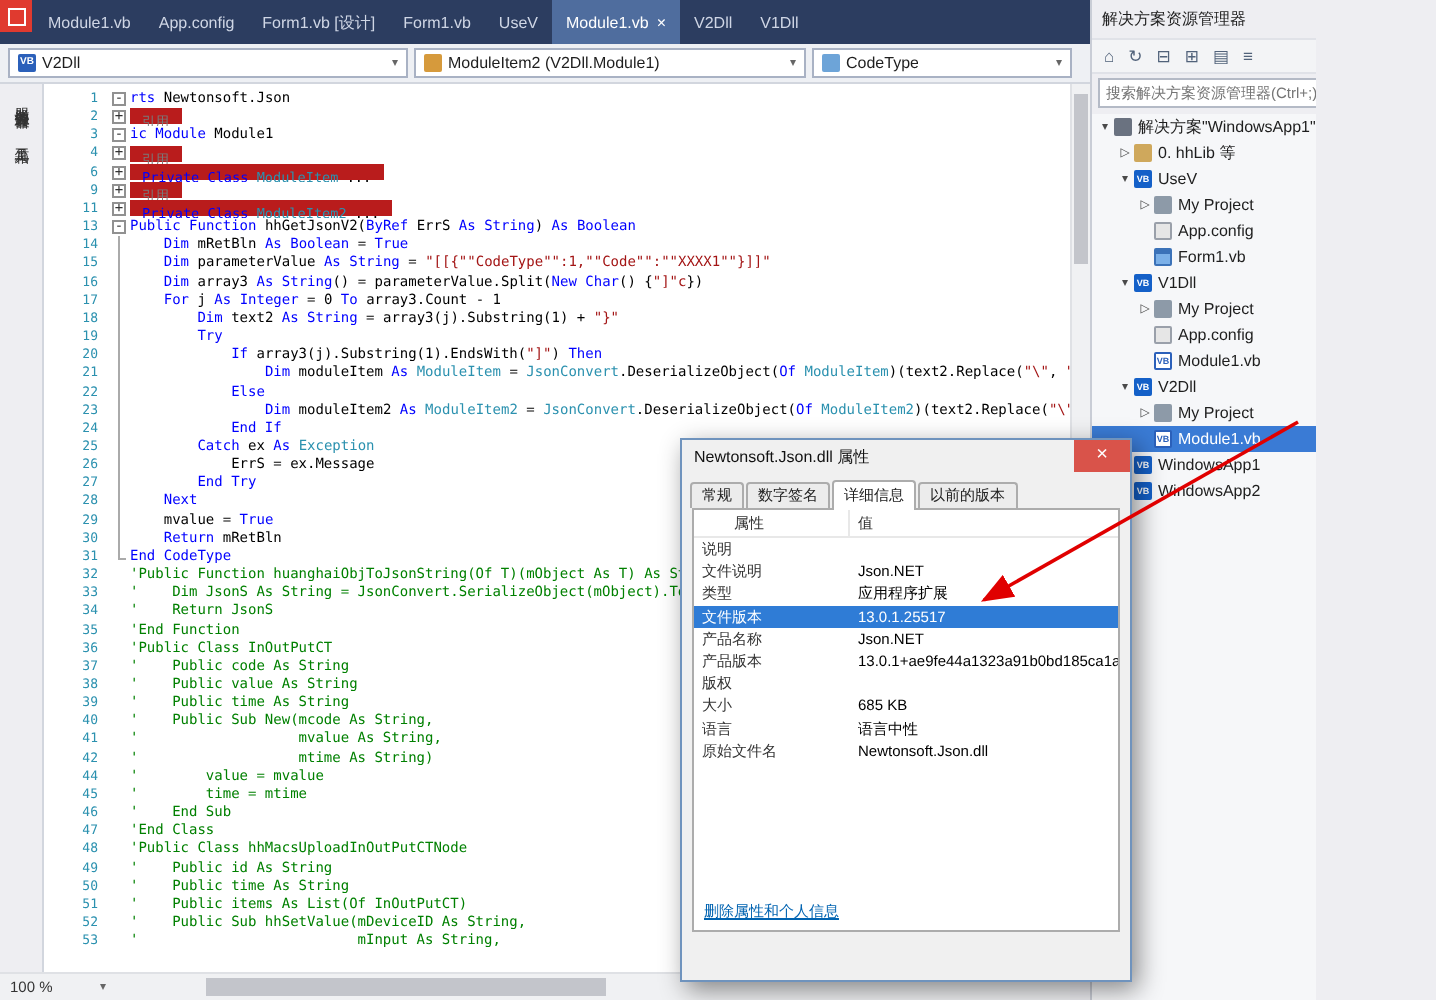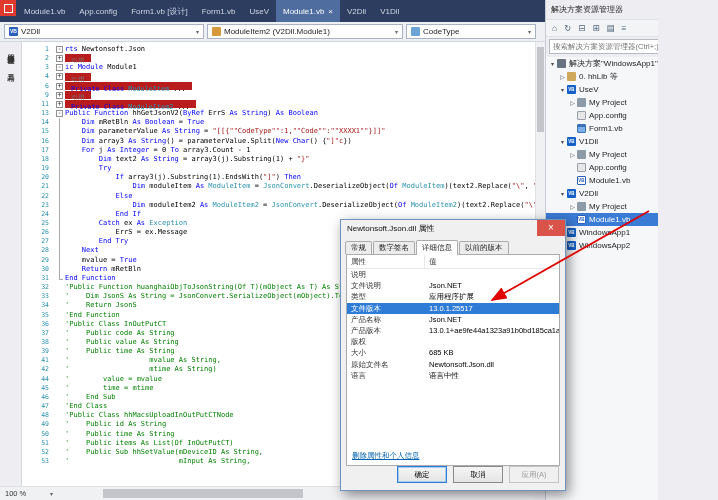--- a/index.html
+++ b/index.html
@@ -76,21 +76,21 @@
 
 .dialog{position:absolute;left:340px;top:219px;width:226px;height:272px;background:#f0f0f0;border:1px solid #6f93bd;box-shadow:3px 4px 12px rgba(0,0,0,.45);z-index:20;box-sizing:border-box}
 .dlg-title{height:17px;display:flex;align-items:center;padding-left:6px;font-size:8px;color:#111}
 .dlg-close{position:absolute;right:0;top:0;width:28px;height:16px;background:#d9534a;color:#fff;font-size:10px;line-height:15px;text-align:center}
 .dlg-tabs{position:absolute;left:4px;top:18px;right:4px;height:16px;display:flex;align-items:flex-end;gap:1px}
 .dtab{border:1px solid #acacac;border-bottom:none;background:#ececec;padding:0 5px;font-size:7.5px;color:#222;height:12px;line-height:12px;border-radius:2px 2px 0 0}
 .dtab.active{background:#fff;height:14px;line-height:14px;margin-bottom:-1px;z-index:2;position:relative}
 .dlg-body{position:absolute;left:5px;right:5px;top:34px;height:212px;background:#fff;border:1px sol
 id #acacac;box-sizing:border-box;border:1px solid #acacac}
 .plist-h{display:flex;height:13px;line-height:13px;border-bottom:1px solid #e8e8e8;color:#333;font-size:7.5px}
-.ph1{width:78px;flex:none;padding-left:4px;border-right:1px solid #e8e8e8;box-sizing:border-box}
+.ph1{width:78px;flex:none;padding-left:20px;border-right:1px solid #e8e8e8;box-sizing:border-box}
 .ph2{padding-left:4px}
 .prow{display:flex;height:11.2px;line-height:11.2px;font-size:7.5px}
 .pname{width:78px;flex:none;padding-left:4px;color:#333;overflow:hidden;box-sizing:border-box}
 .pval{flex:1;padding-left:4px;color:#000;overflow:hidden;white-space:nowrap}
 .prow.rsel{background:#2f7cd6}
 .prow.rsel .pname,.prow.rsel .pval{color:#fff}
 .dlg-link{position:absolute;left:5px;bottom:4px;font-size:7.5px;color:#0063b1;text-decoration:underline;cursor:pointer}
 .dlg-btns{position:absolute;right:6px;bottom:7px;display:flex;gap:6px}
 .btn{width:50px;height:17px;line-height:16px;text-align:center;font-size:7.5px;color:#000;background:linear-gradient(#f5f5f5,#e4e4e4);border:1px solid #8a8a8a;box-sizing:border-box}
 .btn.default{border-color:#2f7cd6;box-shadow:0 0 0 1px #a8cdf0 inset}
@@ -178,29 +178,30 @@
         <div class="crow"><span class="ln">21</span><span class="omargin"><span class="oline"></span></span><span class="ctext"><span class="tk-p">                </span><span class="tk-k">Dim</span><span class="tk-p"> moduleItem </span><span class="tk-k">As</span><span class="tk-p"> </span><span class="tk-t">ModuleItem</span><span class="tk-p"> = </span><span class="tk-t">JsonConvert</span><span class="tk-p">.DeserializeObject(</span><span class="tk-k">Of</span><span class="tk-p"> </span><span class="tk-t">ModuleItem</span><span class="tk-p">)(text2.Replace(</span><span class="tk-s">"\"</span><span class="tk-p">, </span><span class="tk-s">""</span></span></div>
         <div class="crow"><span class="ln">22</span><span class="omargin"><span class="oline"></span></span><span class="ctext"><span class="tk-p">            </span><span class="tk-k">Else</span></span></div>
         <div class="crow"><span class="ln">23</span><span class="omargin"><span class="oline"></span></span><span class="ctext"><span class="tk-p">                </span><span class="tk-k">Dim</span><span class="tk-p"> moduleItem2 </span><span class="tk-k">As</span><span class="tk-p"> </span><span class="tk-t">ModuleItem2</span><span class="tk-p"> = </span><span class="tk-t">JsonConvert</span><span class="tk-p">.DeserializeObject(</span><span class="tk-k">Of</span><span class="tk-p"> </span><span class="tk-t">ModuleItem2</span><span class="tk-p">)(text2.Replace(</span><span class="tk-s">"\"</span></span></div>
         <div class="crow"><span class="ln">24</span><span class="omargin"><span class="oline"></span></span><span class="ctext"><span class="tk-p">            </span><span class="tk-k">End If</span></span></div>
         <div class="crow"><span class="ln">25</span><span class="omargin"><span class="oline"></span></span><span class="ctext"><span class="tk-p">        </span><span class="tk-k">Catch</span><span class="tk-p"> ex </span><span class="tk-k">As</span><span class="tk-p"> </span><span class="tk-t">Exception</span></span></div>
         <div class="crow"><span class="ln">26</span><span class="omargin"><span class="oline"></span></span><span class="ctext"><span class="tk-p">            ErrS = ex.Message</span></span></div>
         <div class="crow"><span class="ln">27</span><span class="omargin"><span class="oline"></span></span><span class="ctext"><span class="tk-p">        </span><span class="tk-k">End Try</span></span></div>
         <div class="crow"><span class="ln">28</span><span class="omargin"><span class="oline"></span></span><span class="ctext"><span class="tk-p">    </span><span class="tk-k">Next</span></span></div>
         <div class="crow"><span class="ln">29</span><span class="omargin"><span class="oline"></span></span><span class="ctext"><span class="tk-p">    mvalue = </span><span class="tk-k">True</span></span></div>
         <div class="crow"><span class="ln">30</span><span class="omargin"><span class="oline"></span></span><span class="ctext"><span class="tk-p">    </span><span class="tk-k">Return</span><span class="tk-p"> mRetBln</span></span></div>
-        <div class="crow"><span class="ln">31</span><span class="omargin"><span class="oline short"></span><span class="ohor"></span></span><span class="ctext"><span class="tk-k">End Function</span></span></div>
+        <div class="crow"><span class="ln">31</span><span class="omargin"><span class="oline short"></span><span class="ohor"></span></span><span class="ctext"><span class="tk-k">End CodeType</span></span></div>
         <div class="crow"><span class="ln">32</span><span class="omargin"></span><span class="ctext"><span class="tk-c">'Public Function huanghaiObjToJsonString(Of T)(mObject As T) As String</span></span></div>
         <div class="crow"><span class="ln">33</span><span class="omargin"></span><span class="ctext"><span class="tk-c">'    Dim JsonS As String = JsonConvert.SerializeObject(mObject).ToString</span></span></div>
         <div class="crow"><span class="ln">34</span><span class="omargin"></span><span class="ctext"><span class="tk-c">'    Return JsonS</span></span></div>
         <div class="crow"><span class="ln">35</span><span class="omargin"></span><span class="ctext"><span class="tk-c">'End Function</span></span></div>
         <div class="crow"><span class="ln">36</span><span class="omargin"></span><span class="ctext"><span class="tk-c">'Public Class InOutPutCT</span></span></div>
         <div class="crow"><span class="ln">37</span><span class="omargin"></span><span class="ctext"><span class="tk-c">'    Public code As String</span></span></div>
         <div class="crow"><span class="ln">38</span><span class="omargin"></span><span class="ctext"><span class="tk-c">'    Public value As String</span></span></div>
         <div class="crow"><span class="ln">39</span><span class="omargin"></span><span class="ctext"><span class="tk-c">'    Public time As String</span></span></div>
+        <div class="crow"><span class="ln">40</span><span class="omargin"></span><span class="ctext"><span class="tk-c">'    Public Sub New(mcode As String,</span></span></div>
         <div class="crow"><span class="ln">41</span><span class="omargin"></span><span class="ctext"><span class="tk-c">'                   mvalue As String,</span></span></div>
         <div class="crow"><span class="ln">42</span><span class="omargin"></span><span class="ctext"><span class="tk-c">'                   mtime As String)</span></span></div>
         <div class="crow"><span class="ln">44</span><span class="omargin"></span><span class="ctext"><span class="tk-c">'        value = mvalue</span></span></div>
         <div class="crow"><span class="ln">45</span><span class="omargin"></span><span class="ctext"><span class="tk-c">'        time = mtime</span></span></div>
         <div class="crow"><span class="ln">46</span><span class="omargin"></span><span class="ctext"><span class="tk-c">'    End Sub</span></span></div>
         <div class="crow"><span class="ln">47</span><span class="omargin"></span><span class="ctext"><span class="tk-c">'End Class</span></span></div>
         <div class="crow"><span class="ln">48</span><span class="omargin"></span><span class="ctext"><span class="tk-c">'Public Class hhMacsUploadInOutPutCTNode</span></span></div>
         <div class="crow"><span class="ln">49</span><span class="omargin"></span><span class="ctext"><span class="tk-c">'    Public id As String</span></span></div>
         <div class="crow"><span class="ln">50</span><span class="omargin"></span><span class="ctext"><span class="tk-c">'    Public time As String</span></span></div>
         <div class="crow"><span class="ln">51</span><span class="omargin"></span><span class="ctext"><span class="tk-c">'    Public items As List(Of InOutPutCT)</span></span></div>
@@ -362,35 +363,30 @@
             <span class="pval">13.0.1+ae9fe44a1323a91b0bd185ca1a</span>
           </div>
           <div class="prow">
             <span class="pname">版权</span>
           </div>
           <div class="prow">
             <span class="pname">大小</span>
             <span class="pval">685 KB</span>
           </div>
           <div class="prow">
+            <span class="pname">语言</span>
+            <span class="pval">语言中性</span>
+          </div>
+          <div class="prow">
             <span class="pname">原始文件名</span>
             <span class="pval">Newtonsoft.Json.dll</span>
           </div>
-          <div class="prow">
-            <span class="pname">语言</span>
-            <span class="pval">语言中性</span>
-          </div>
         </div>
       <a class="dlg-link">删除属性和个人信息</a>
     </div>
-    <div class="dlg-btns" id="dlgbtns">
-        <div class="btn default">确定</div>
-        <div class="btn">取消</div>
-        <div class="btn disabled">应用(A)</div>
-      </div>
   </div>
 
   <svg class="overlay" width="718" height="500">
     <defs>
       <marker id="ah" markerWidth="9" markerHeight="7" refX="8" refY="3.5" orient="auto">
         <path d="M0,0 L9,3.5 L0,7 Z" fill="#e00000"></path>
       </marker>
     </defs>
     <line x1="649" y1="211" x2="492" y2="300" stroke="#e00000" stroke-width="1.8" marker-end="url(#ah)"></line>
   </svg>

